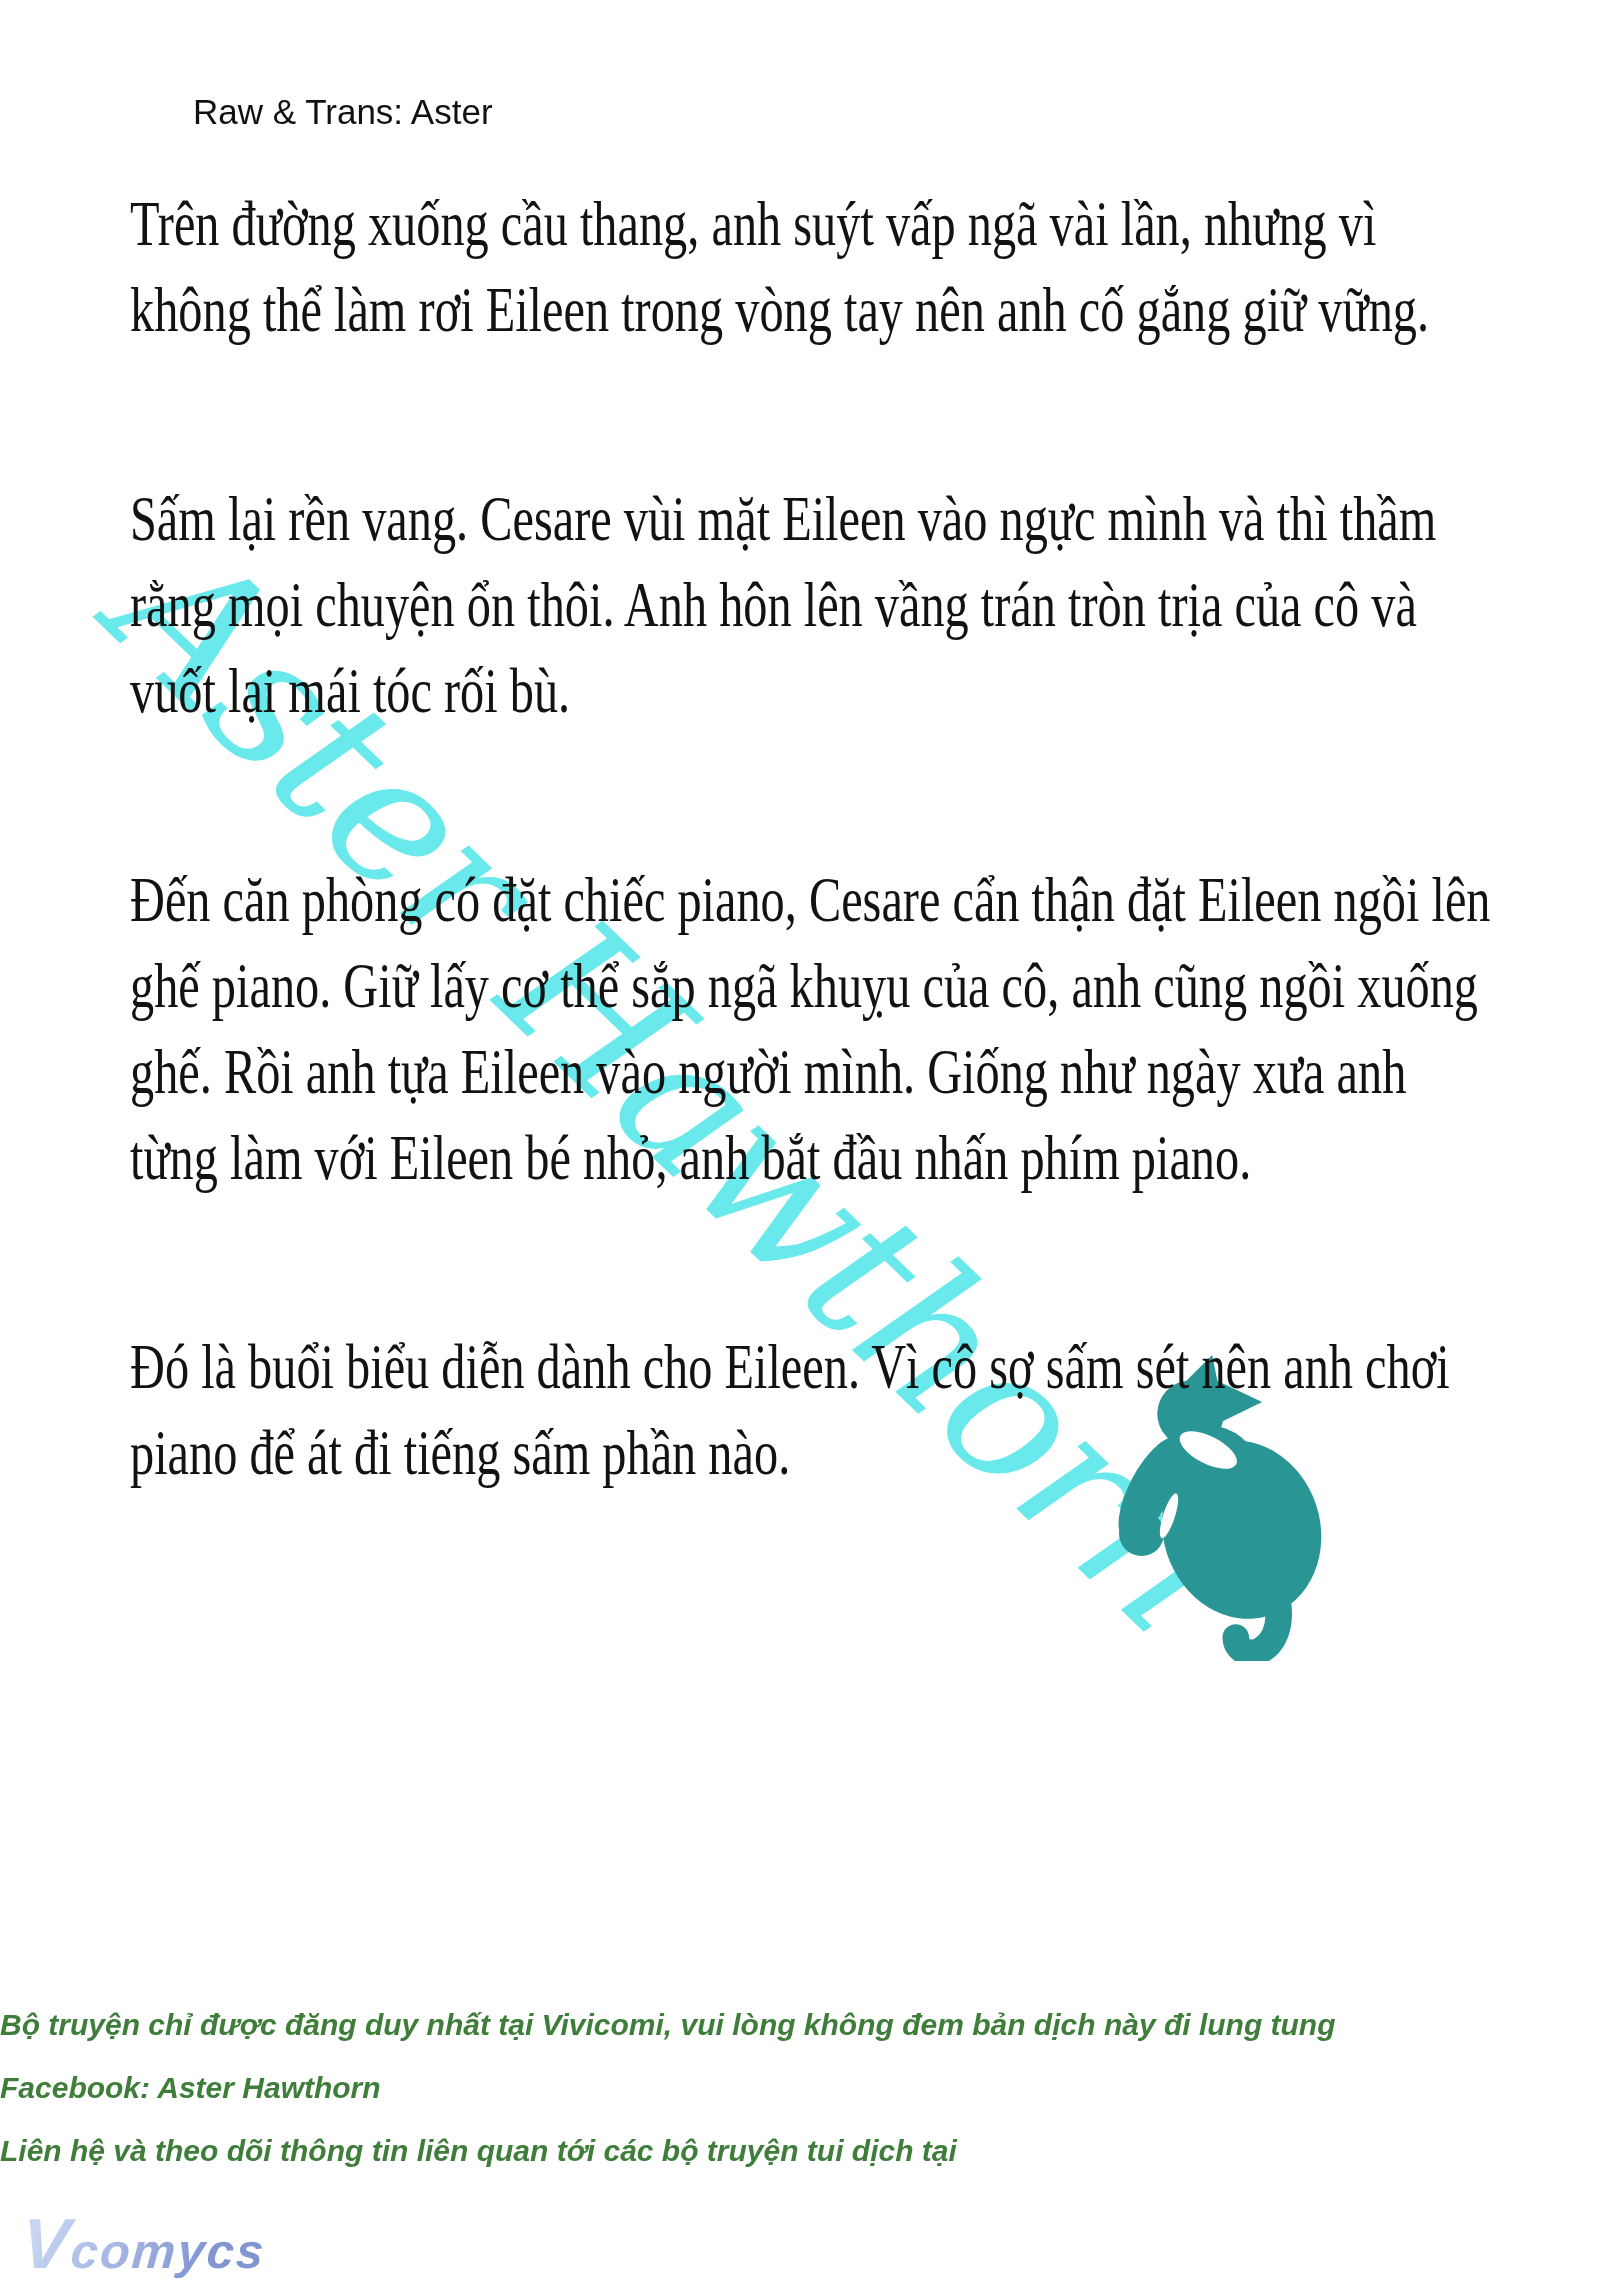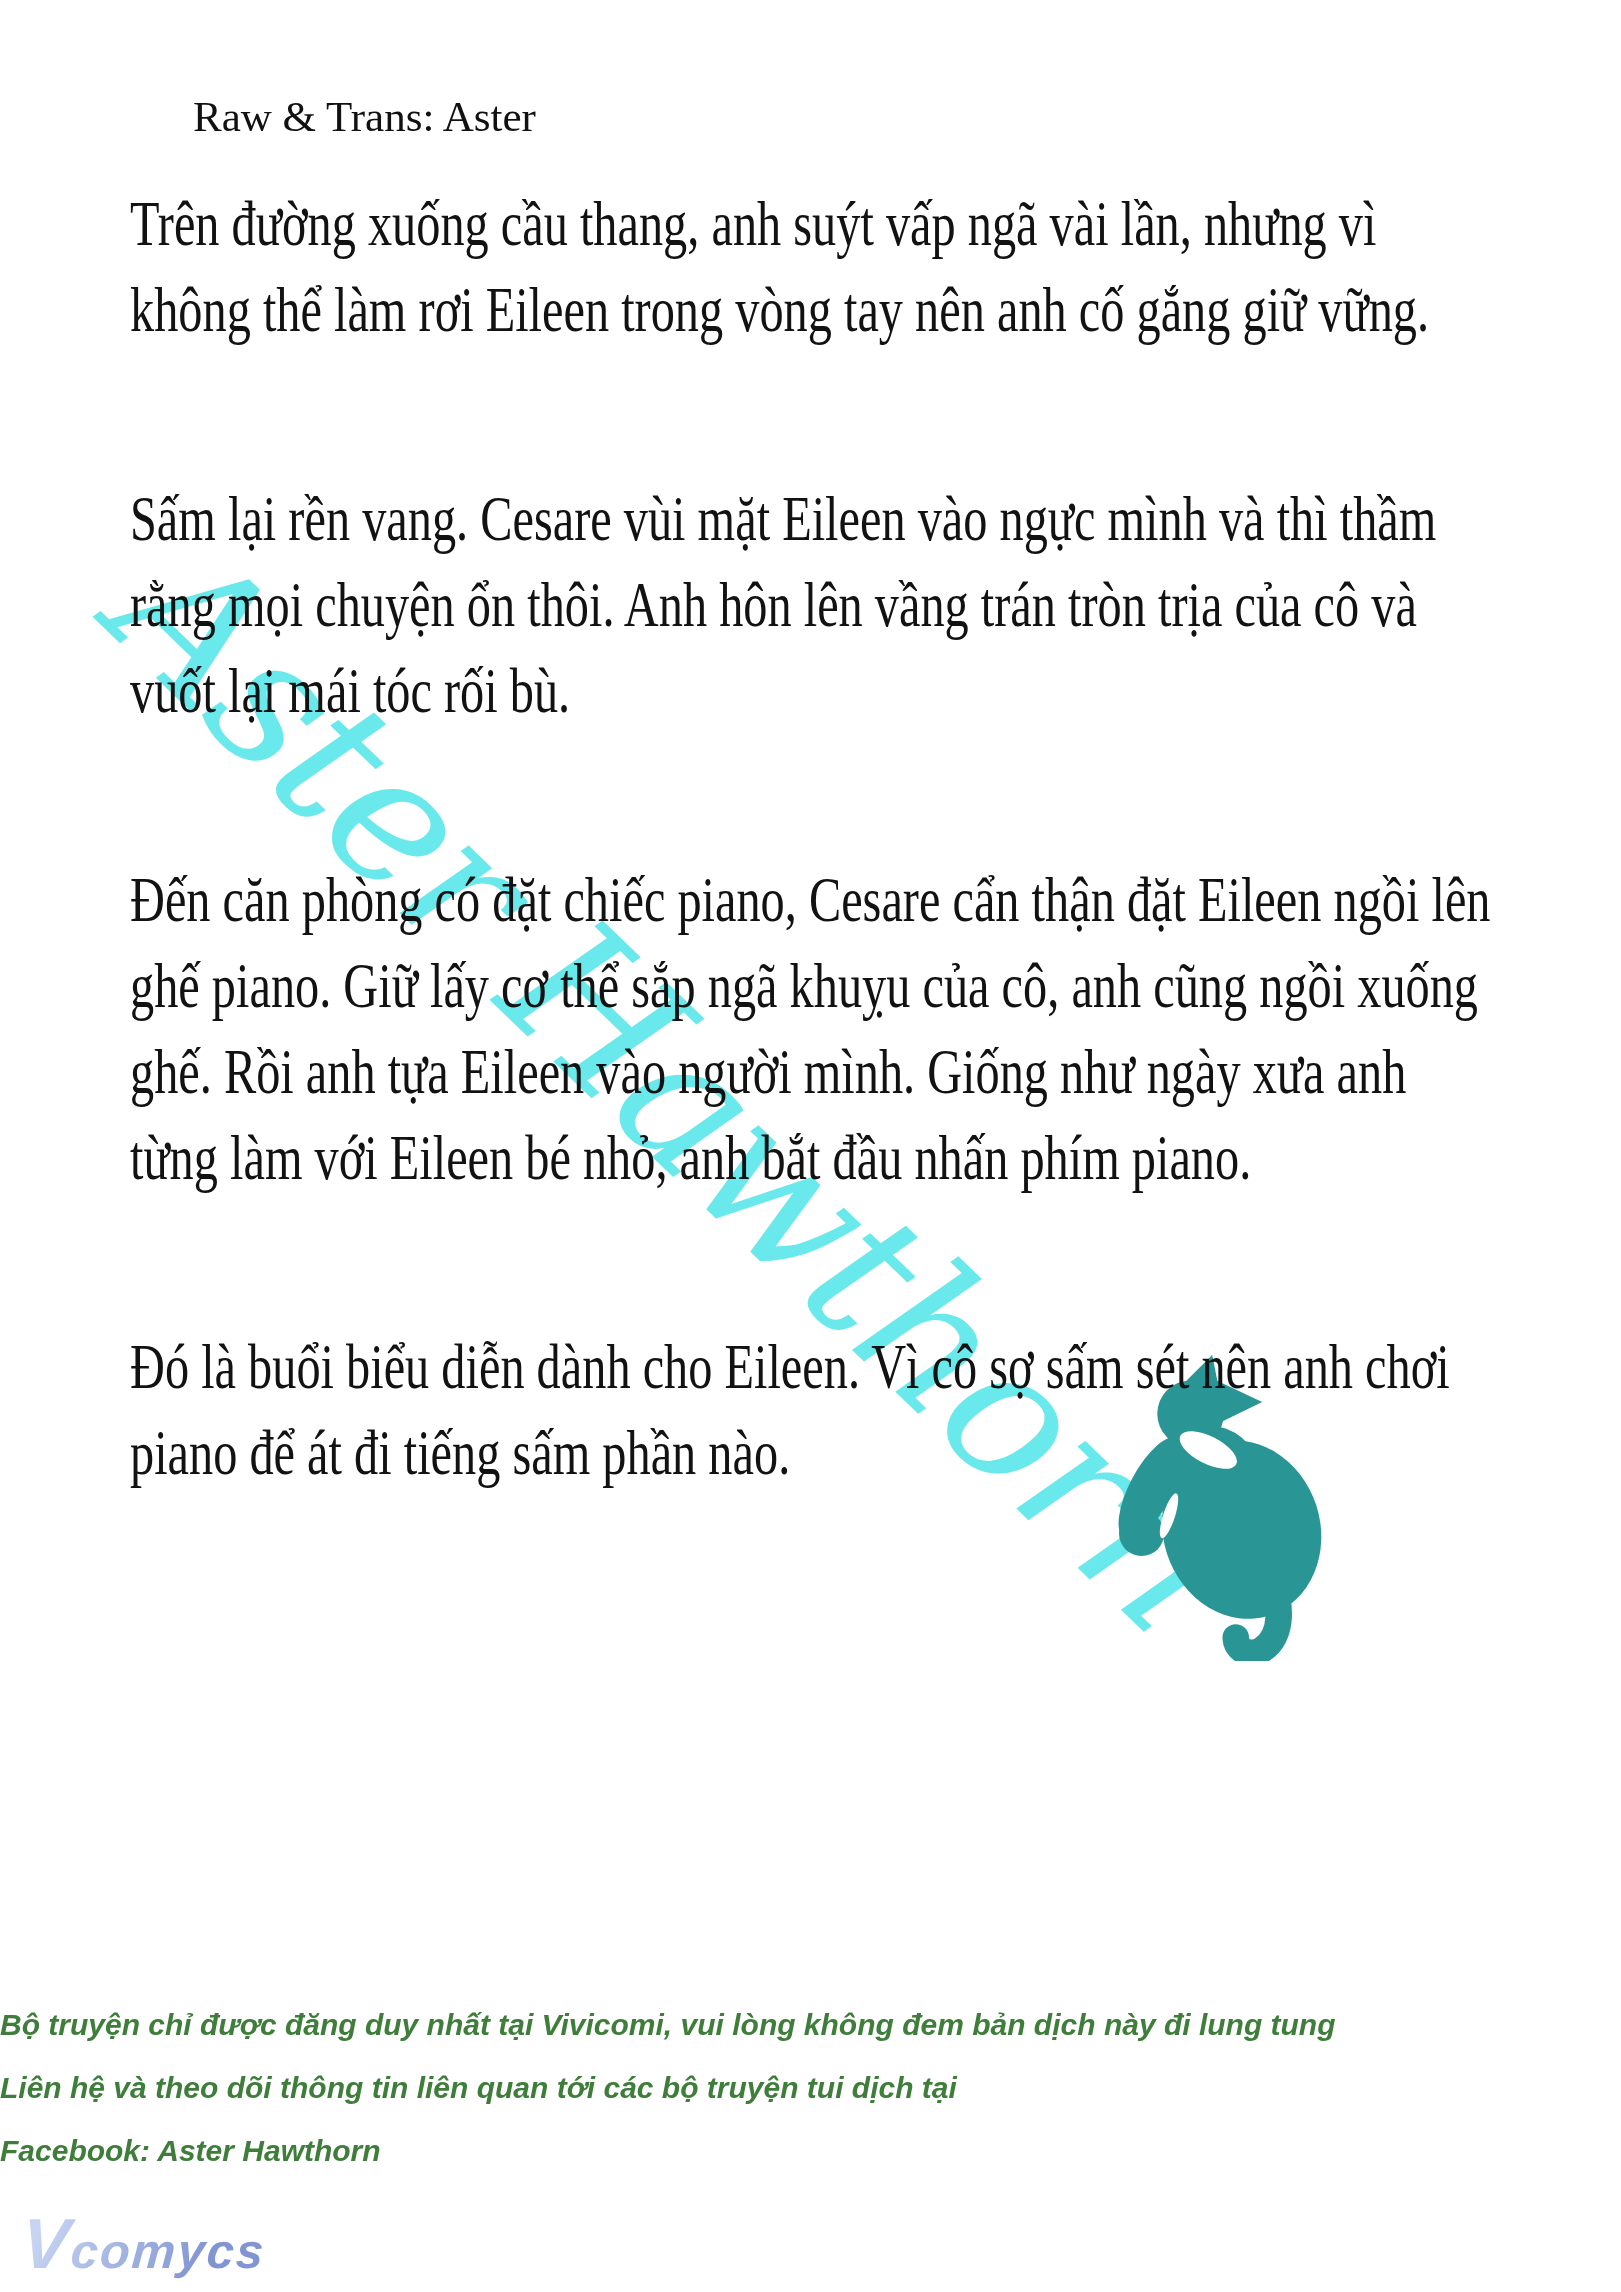--- a/index.html
+++ b/index.html
@@ -8,22 +8,22 @@
     width: 1621px;
     height: 2293px;
     background: #ffffff;
     overflow: hidden;
     font-family: "Liberation Serif", serif;
   }
   .header-credit {
     position: absolute;
     left: 193px;
     top: 92px;
-    font-family: Liberation Serif, serif;
-    font-size: 43px;
+    font-family: Liberation Sans, sans-serif;
+    font-size: 35px;
     color: #111111;
     white-space: nowrap;
     z-index: 2;
   }
   .watermark {
     position: absolute;
     left: 223px;
     top: 502px;
     font-family: "DejaVu Serif", serif;
     font-style: italic;
@@ -122,20 +122,20 @@
 
   <div class="content">
     <p>Trên đường xuống cầu thang, anh suýt vấp ngã vài lần, nhưng vì không thể làm rơi Eileen trong vòng tay nên anh cố gắng giữ vững.</p>
     <p>Sấm lại rền vang. Cesare vùi mặt Eileen vào ngực mình và thì thầm rằng mọi chuyện ổn thôi. Anh hôn lên vầng trán tròn trịa của cô và vuốt lại mái tóc rối bù.</p>
     <p>Đến căn phòng có đặt chiếc piano, Cesare cẩn thận đặt Eileen ngồi lên ghế piano. Giữ lấy cơ thể sắp ngã khuỵu của cô, anh cũng ngồi xuống ghế. Rồi anh tựa Eileen vào người mình. Giống như ngày xưa anh từng làm với Eileen bé nhỏ, anh bắt đầu nhấn phím piano.</p>
     <p>Đó là buổi biểu diễn dành cho Eileen. Vì cô sợ sấm sét nên anh chơi piano để át đi tiếng sấm phần nào.</p>
   </div>
 
   <div class="footer">
     <div>Bộ truyện chỉ được đăng duy nhất tại Vivicomi, vui lòng không đem bản dịch này đi lung tung</div>
+    <div>Facebook: Aster Hawthorn</div>
     <div>Liên hệ và theo dõi thông tin liên quan tới các bộ truyện tui dịch tại</div>
-    <div>Facebook: Aster Hawthorn</div>
   </div>
 
   <div class="logo">Vcomycs</div>
 
 </div>
 
 
 </body></html>

